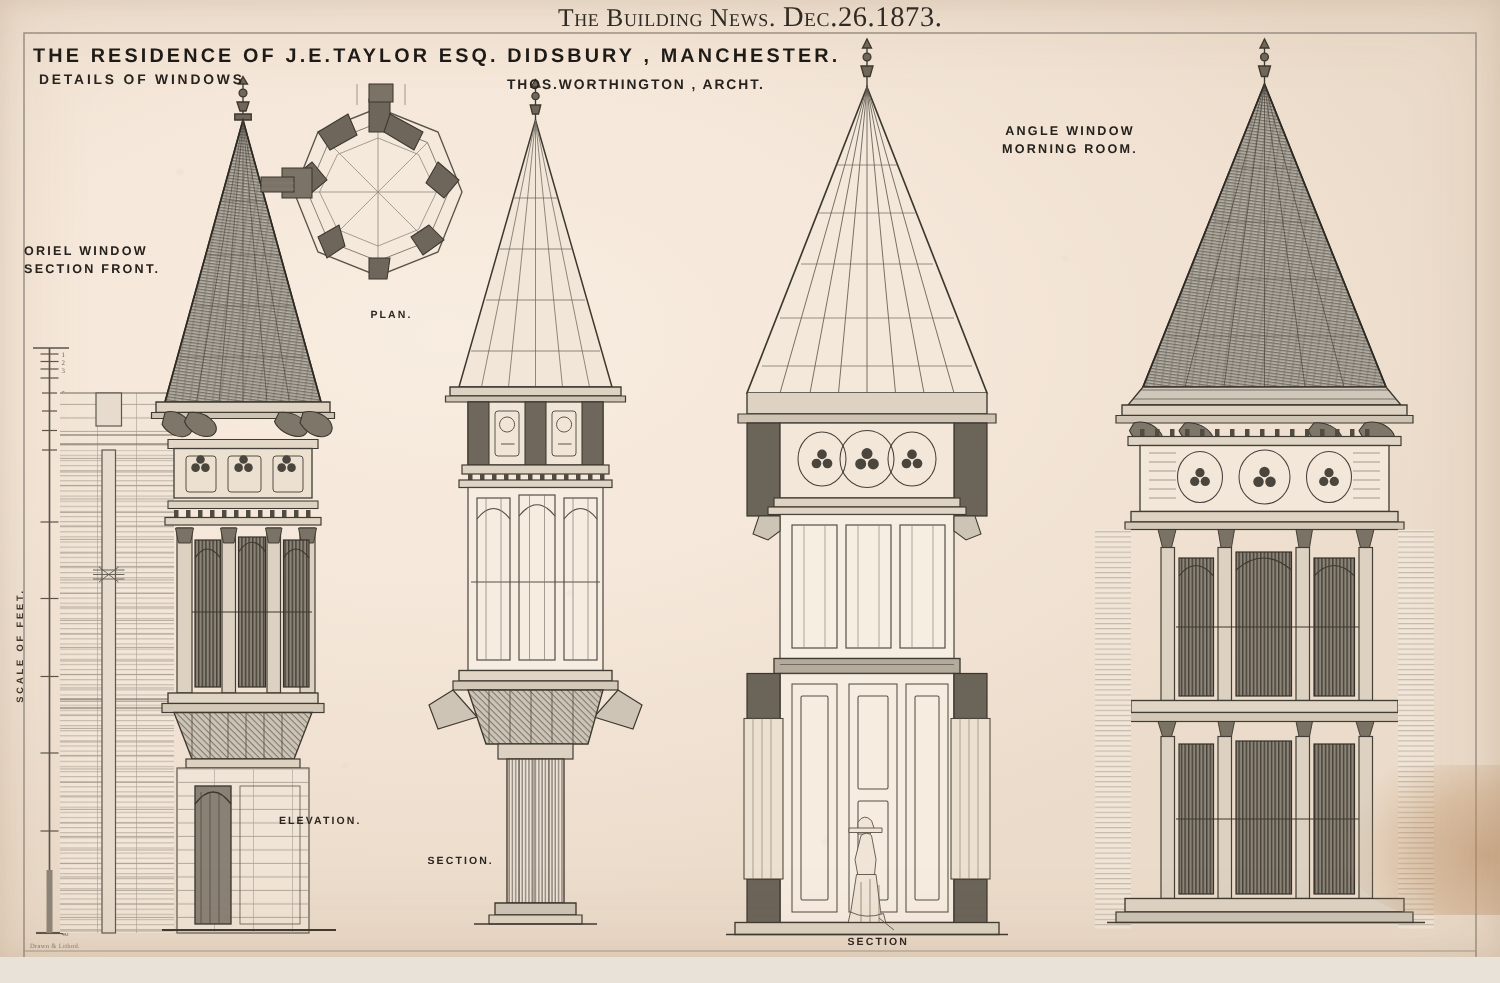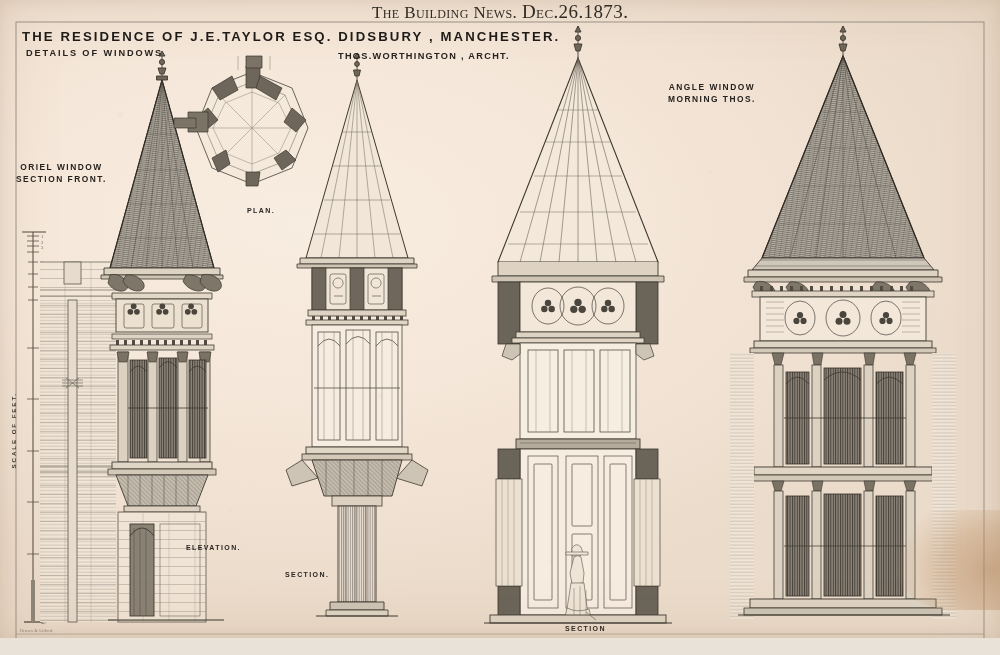--- a/index.html
+++ b/index.html
@@ -602,28 +602,28 @@
 
   <div class="masthead">
     <span>The Building News.</span>
     <span class="big">Dec.26.1873.</span>
   </div>
 
   <div class="title">THE RESIDENCE OF J.E.TAYLOR ESQ. DIDSBURY , MANCHESTER.</div>
   <div class="sub-l">DETAILS OF WINDOWS</div>
   <div class="sub-r">THOS.WORTHINGTON , ARCHT.</div>
 
-  <div class="cap" style="left:16px;top:161px;text-align:center;">
+  <div class="cap" style="left:16px;top:161px;text-align:left;">
     <div>ORIEL WINDOW</div>
     <div>SECTION FRONT.</div>
   </div>
 
   <div class="cap" style="left:668px;top:81px;">
     <div>ANGLE WINDOW</div>
-    <div>MORNING  THOS.</div>
+    <div>MORNING  ROOM.</div>
   </div>
 
   <div class="lbl" style="left:247px;top:207px;">PLAN.</div>
   <div class="lbl" style="left:186px;top:544px;">ELEVATION.</div>
   <div class="lbl" style="left:285px;top:571px;">SECTION.</div>
   <div class="lbl" style="left:565px;top:625px;">SECTION</div>
 
   <div class="scale-txt">SCALE OF FEET.</div>
 
   <div class="credit" style="left:808px;top:641px;">Photo Lithographed &amp; Printed by James Akerman 51 Grays Inn Road  W C</div>

